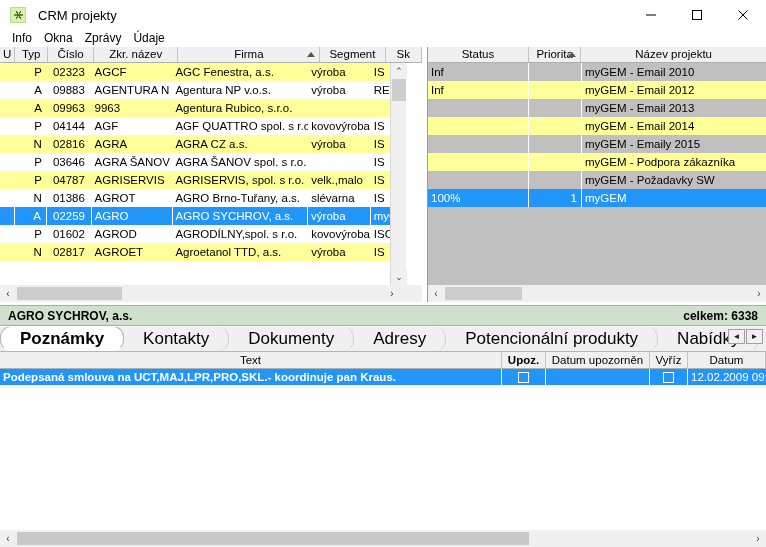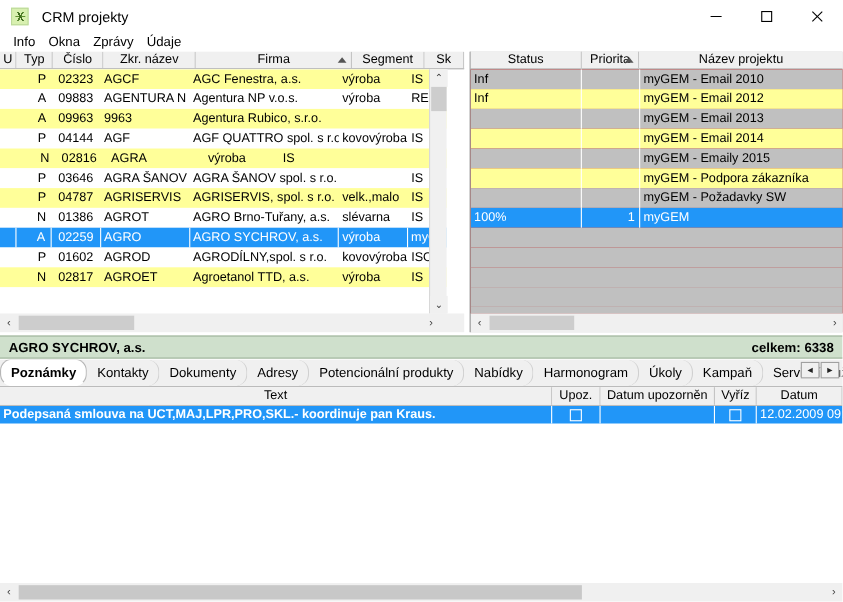--- a/index.html
+++ b/index.html
@@ -294,22 +294,22 @@
     background: #f0f0f0;
     border-bottom: 1px solid #b5b5b5;
     box-sizing: border-box;
     display: flex;
     align-items: flex-end;
     overflow: hidden;
   }
   .tab {
     height: 24px;
     line-height: 24px;
-    padding: 0 9px;
-    font-size: 12px;
+    padding: 0 19px;
+    font-size: 17px;
     background: #f0f0f0;
     border-right: 1px solid #d0d0d0;
     box-sizing: border-box;
     white-space: nowrap;
     color: #000;
     border-radius: 11px;
   }
   .tab.active {
     background: #ffffff;
     font-weight: bold;
@@ -353,21 +353,21 @@
     border-right: 1px solid #c4c4c4;
     font-size: 11.5px;
     line-height: 16px;
     text-align: center;
     box-sizing: border-box;
     overflow: hidden;
     white-space: nowrap;
     background: #f0f0f0;
   }
   .bh-text { width: 502px; }
-  .bh-upoz { width: 44px; }
+  .bh-upoz { width: 44px; font-weight: bold; }
   .bh-datumupoz { width: 104px; }
   .bh-vyriz { width: 38px; }
   .bh-datum { width: 78px; }
   .bbody {
     position: absolute;
     left: 0; top: 17px;
     width: 766px; height: 145px;
     background: #ffffff;
     overflow: hidden;
   }
@@ -509,20 +509,21 @@
             <div class="cell c-zkr">AGF</div>
             <div class="cell c-firma">AGF QUATTRO spol. s r.o.</div>
             <div class="cell c-seg">kovovýroba</div>
             <div class="cell c-sk">IS</div>
           </div>
           <div class="row alt">
             <div class="cell c-u"></div>
             <div class="cell c-typ">N</div>
             <div class="cell c-cislo">02816</div>
             <div class="cell c-zkr">AGRA</div>
+            <div class="cell c-firma">AGRA CZ a.s.</div>
             <div class="cell c-seg">výroba</div>
             <div class="cell c-sk">IS</div>
           </div>
           <div class="row">
             <div class="cell c-u"></div>
             <div class="cell c-typ">P</div>
             <div class="cell c-cislo">03646</div>
             <div class="cell c-zkr">AGRA ŠANOV</div>
             <div class="cell c-firma">AGRA ŠANOV spol. s r.o.</div>
             <div class="cell c-seg"></div>

